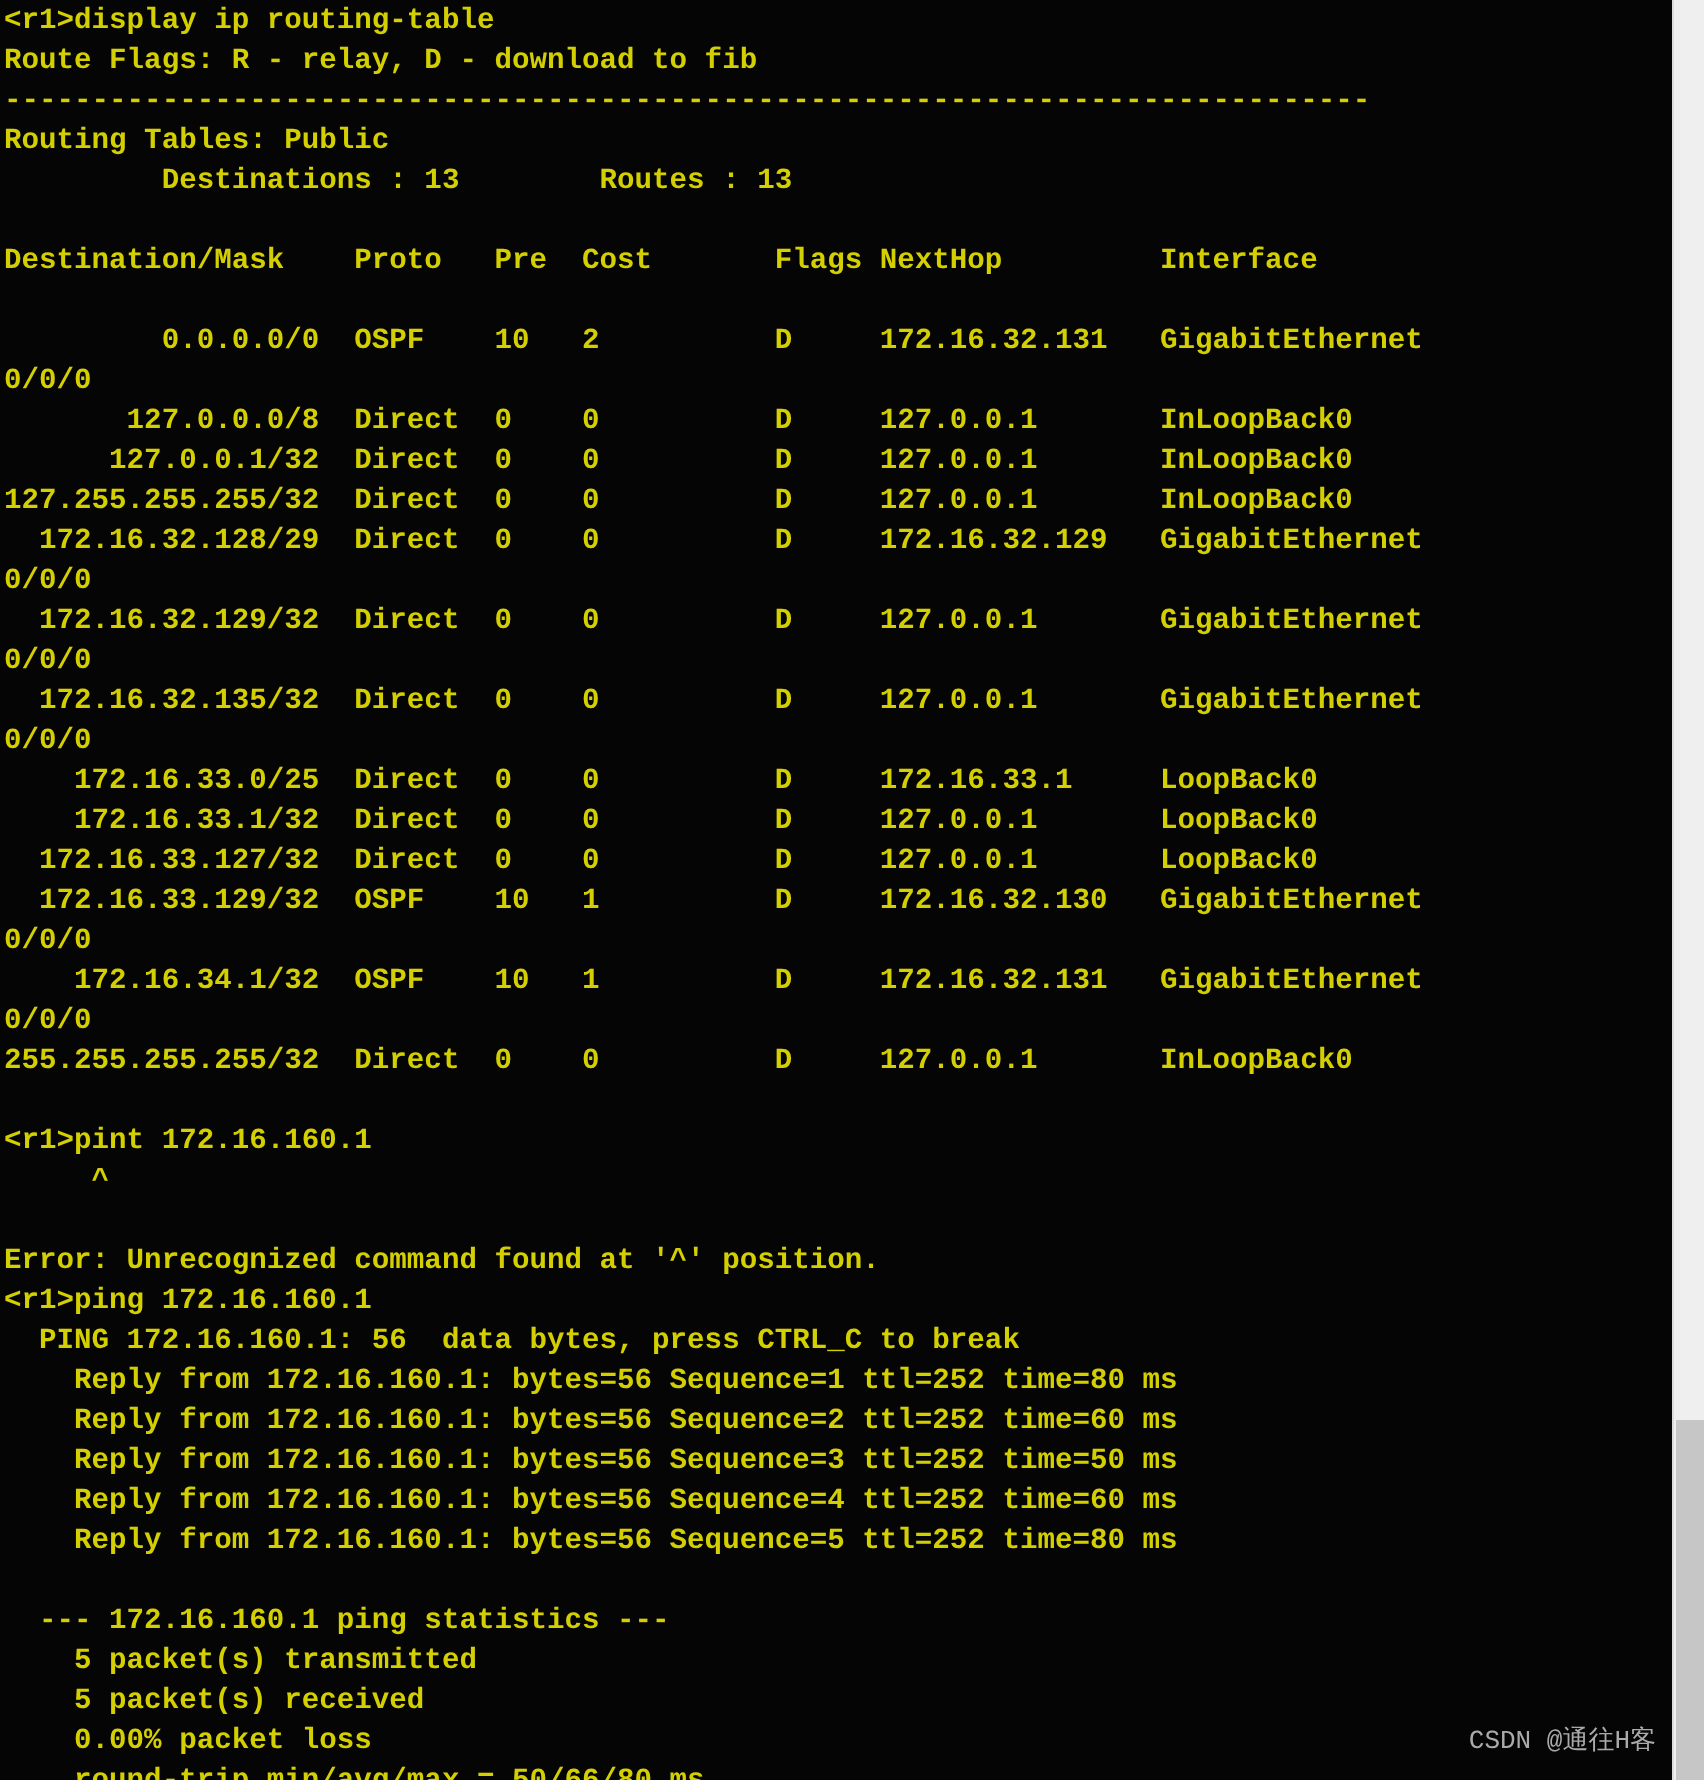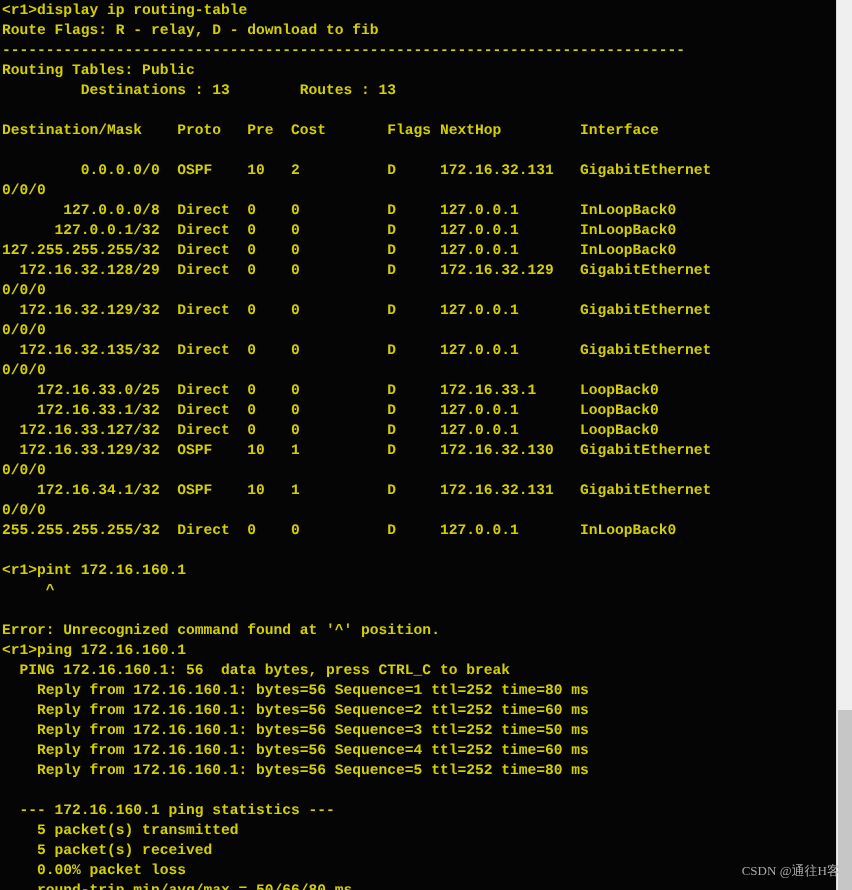--- a/index.html
+++ b/index.html
@@ -60,24 +60,24 @@
   #scrollbar-thumb {
     position: absolute;
     left: 1px;
     top: 710px;
     width: 14px;
     height: 180px;
     background: #c6c6c6;
   }
   #watermark {
     position: absolute;
-    right: 12px;
+    right: 24px;
     bottom: 11px;
     color: #b9b9b9;
-    font-family: Liberation Serif, serif;
+    font-family: Liberation Mono, monospace;
     font-size: 13px;
     line-height: 16px;
     white-space: pre;
     opacity: 0.92;
   }
 </style>
 </head>
 <body>
 
 <div id="terminal-window">

